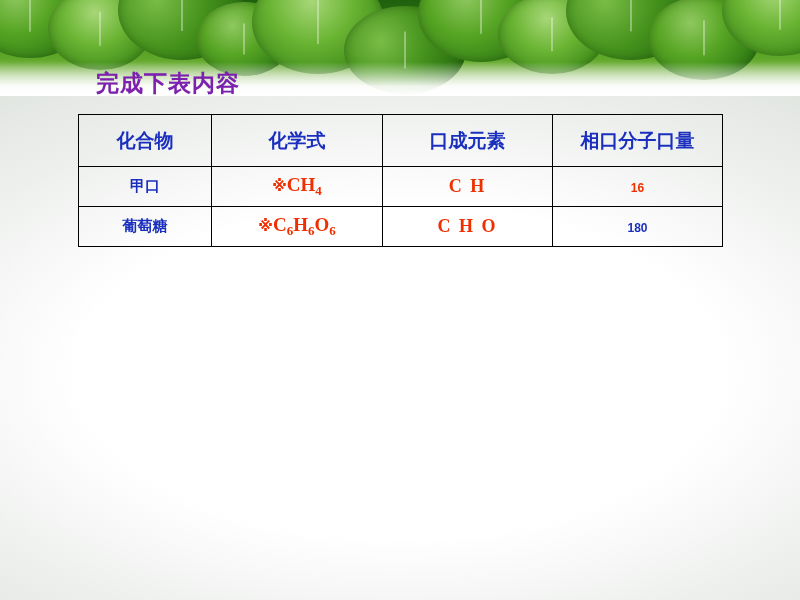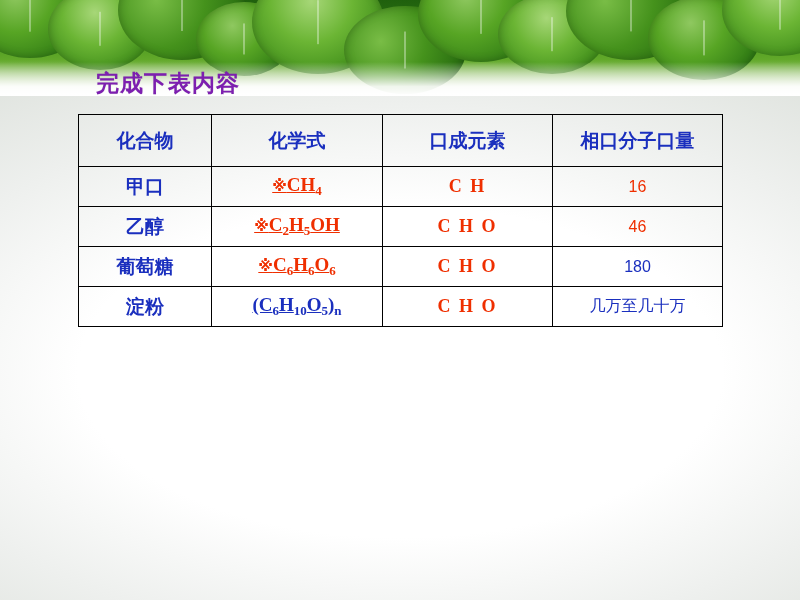--- a/index.html
+++ b/index.html
@@ -104,44 +104,43 @@
     font-weight: bold;
     color: #1a2fbe;
     margin-left: 8px;
   }
   .col1 { width: 133px; }
   .col2 { width: 171px; }
   .col3 { width: 170px; }
   .col4 { width: 170px; }
 
   .cname {
-    font-size: 19px;
+    font-size: 15px;
     font-weight: bold;
     color: #1a2fbe;
   }
   .formula {
     font-size: 19px;
     font-weight: bold;
     font-family: "Liberation Serif", serif;
-    text-decoration: underline;
   }
   .formula sub {
     font-size: 13px;
     vertical-align: -0.28em;
   }
   .elements {
     font-size: 18px;
     font-weight: bold;
     font-family: "Liberation Serif", serif;
     letter-spacing: 2px;
     text-align: right;
   }
   .mass {
-    font-size: 16px;
-    font-weight: normal;
+    font-size: 12px;
+    font-weight: bold;
   }
   .dash {
     font-size: 17px;
     font-weight: bold;
     letter-spacing: -1px;
   }
   .star { font-family: "DejaVu Sans", sans-serif; font-size: 15px; }
 </style>
 </head>
 <body>
@@ -185,34 +184,22 @@
         </tr>
       </thead>
       <tbody>
           <tr>
             <td><span class="cname">甲口</span></td>
             <td><span class="formula" style="color:#ef2f00"><span class="star">※</span>CH<sub>4</sub></span></td>
             <td><span class="elements" style="color:#ef2f00">C  H</span></td>
             <td><span class="mass" style="color:#ef2f00">16</span></td>
           </tr>
           <tr>
-            <td><span class="cname">乙醇</span></td>
-            <td><span class="formula" style="color:#ef2f00"><span class="star">※</span>C<sub>2</sub>H<sub>5</sub>OH</span></td>
-            <td><span class="elements" style="color:#ef2f00">C  H  O</span></td>
-            <td><span class="mass" style="color:#ef2f00">46</span></td>
-          </tr>
-          <tr>
             <td><span class="cname">葡萄糖</span></td>
             <td><span class="formula" style="color:#ef2f00"><span class="star">※</span>C<sub>6</sub>H<sub>6</sub>O<sub>6</sub></span></td>
             <td><span class="elements" style="color:#ef2f00">C  H  O</span></td>
             <td><span class="mass" style="color:#1a2fbe">180</span></td>
           </tr>
-          <tr>
-            <td><span class="cname">淀粉</span></td>
-            <td><span class="formula" style="color:#1a2fbe">(C<sub>6</sub>H<sub>10</sub>O<sub>5</sub>)<sub>n</sub></span></td>
-            <td><span class="elements" style="color:#ef2f00">C  H  O</span></td>
-            <td><span class="mass" style="color:#1a2fbe">几万至几十万</span></td>
-          </tr>
         </tbody>
     </table>
   </div>
 
 </div>
 
 </body></html>

